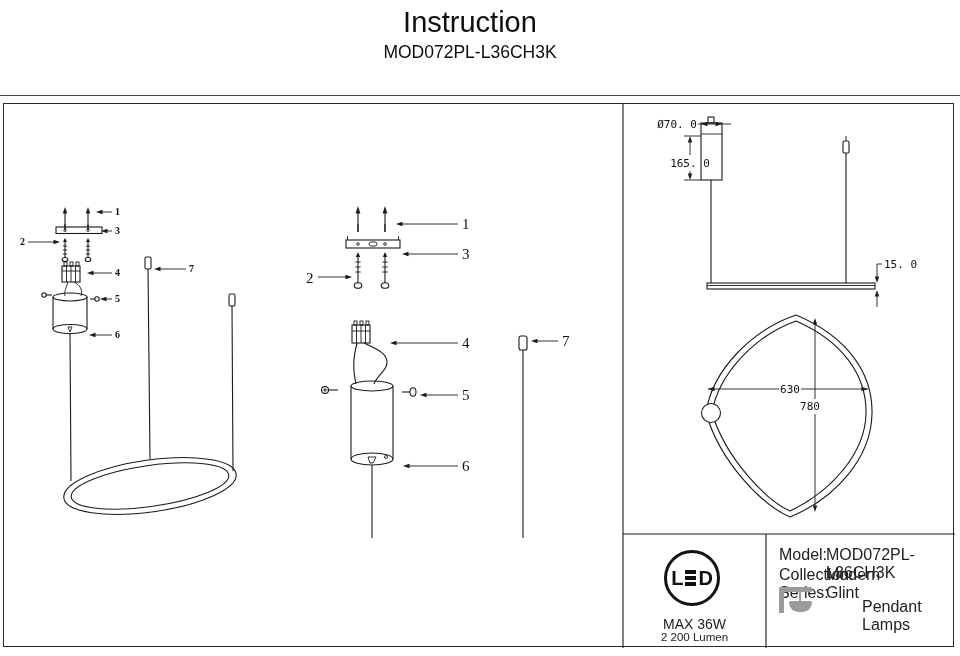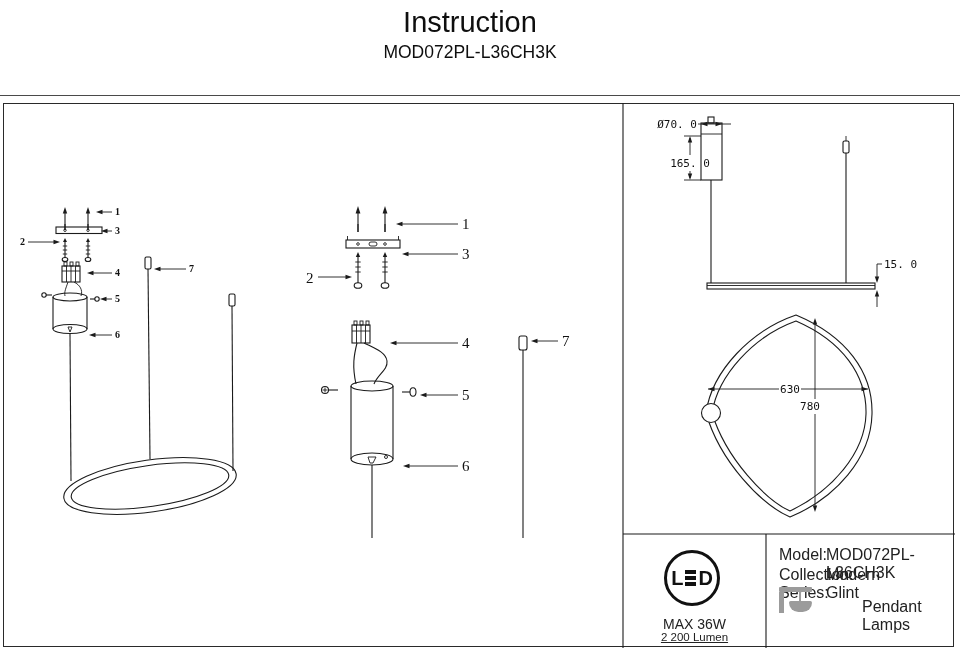--- a/index.html
+++ b/index.html
@@ -23,21 +23,21 @@
             border:1.6px solid #2a2a2a;box-sizing:border-box;background:transparent;}
   .draw-svg{position:absolute;left:3px;top:103px;width:953px;height:546px;}
   
   .led-cell{position:absolute;left:623px;top:534px;width:143px;height:113px;}
   .led-circle{position:absolute;left:41px;top:16px;width:56px;height:56px;border:3px solid #111;
               border-radius:50%;display:flex;align-items:center;justify-content:center;gap:2px;box-sizing:border-box;}
   .led-letter{font-weight:bold;font-size:20px;color:#111;line-height:1;}
   .e-bars{display:flex;flex-direction:column;gap:2.6px;}
   .e-bars div{width:11px;height:3.4px;background:#111;}
   .led-sub1{position:absolute;left:0;top:82px;width:143px;text-align:center;font-size:14px;color:#222;}
-  .led-sub2{position:absolute;left:0;top:97px;width:143px;text-align:center;font-size:11.5px;color:#222;text-decoration:underline;}
+  .led-sub2{position:absolute;left:0;top:97px;width:143px;text-align:center;font-size:11.5px;color:#222;}
   
   .info-cell{position:absolute;left:766px;top:534px;width:190px;height:113px;font-size:16px;color:#222;}
   .info-cell .lbl{position:absolute;left:13px;}
   .info-cell .val{position:absolute;left:60px;}
   .r1{top:12px;} .r2{top:32px;} .r3{top:50px;} .r4{top:64px;margin-left:36px;}
   .p-icon{position:absolute;left:13px;top:53px;width:36px;height:28px;}
   .p-icon .bar{position:absolute;left:0;top:0;width:33px;height:5px;background:var(--gray);border-radius:1px;}
   .p-icon .post{position:absolute;left:0;top:5px;width:5px;height:21px;background:var(--gray);}
   .p-icon .cord{position:absolute;left:20px;top:5px;width:2px;height:10px;background:var(--gray);}
   .p-icon .shade{position:absolute;left:10px;top:14px;width:23px;height:11px;background:var(--gray);

